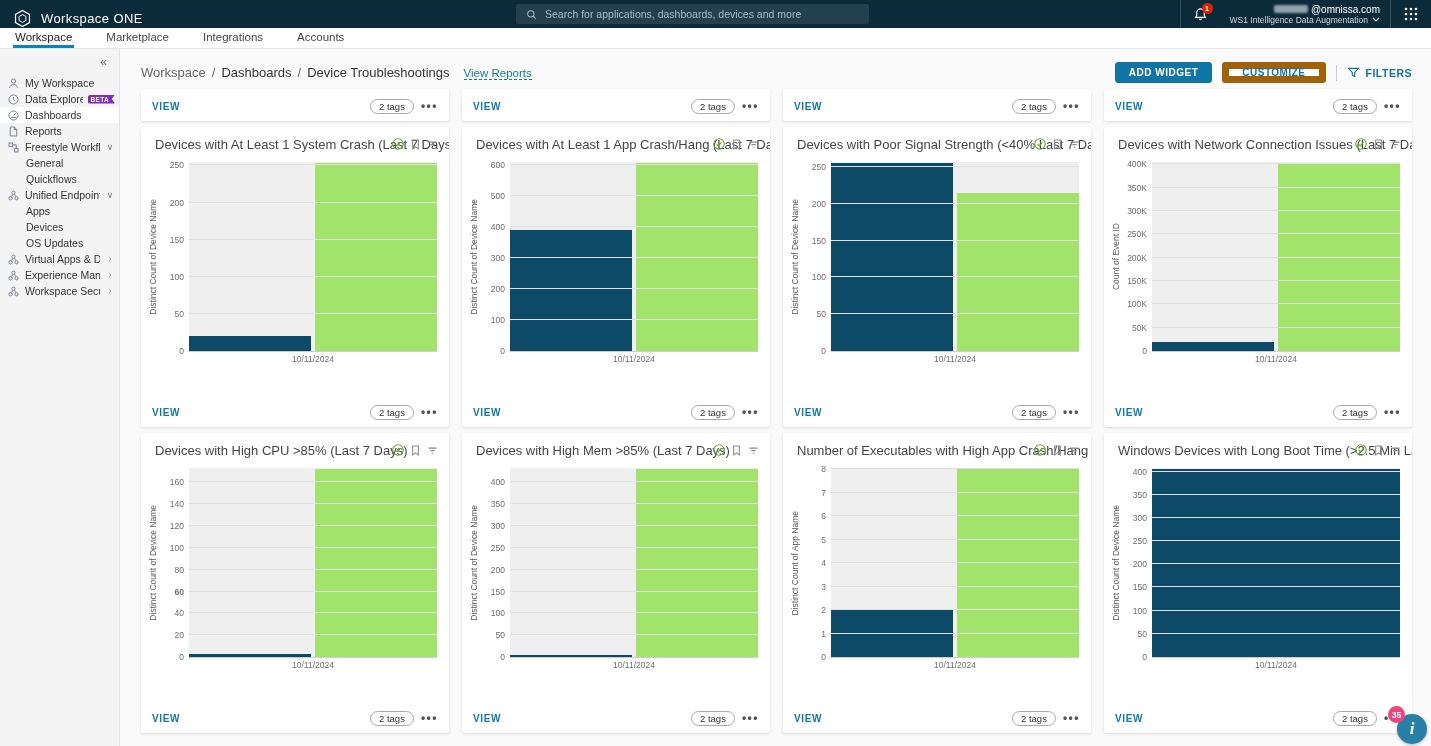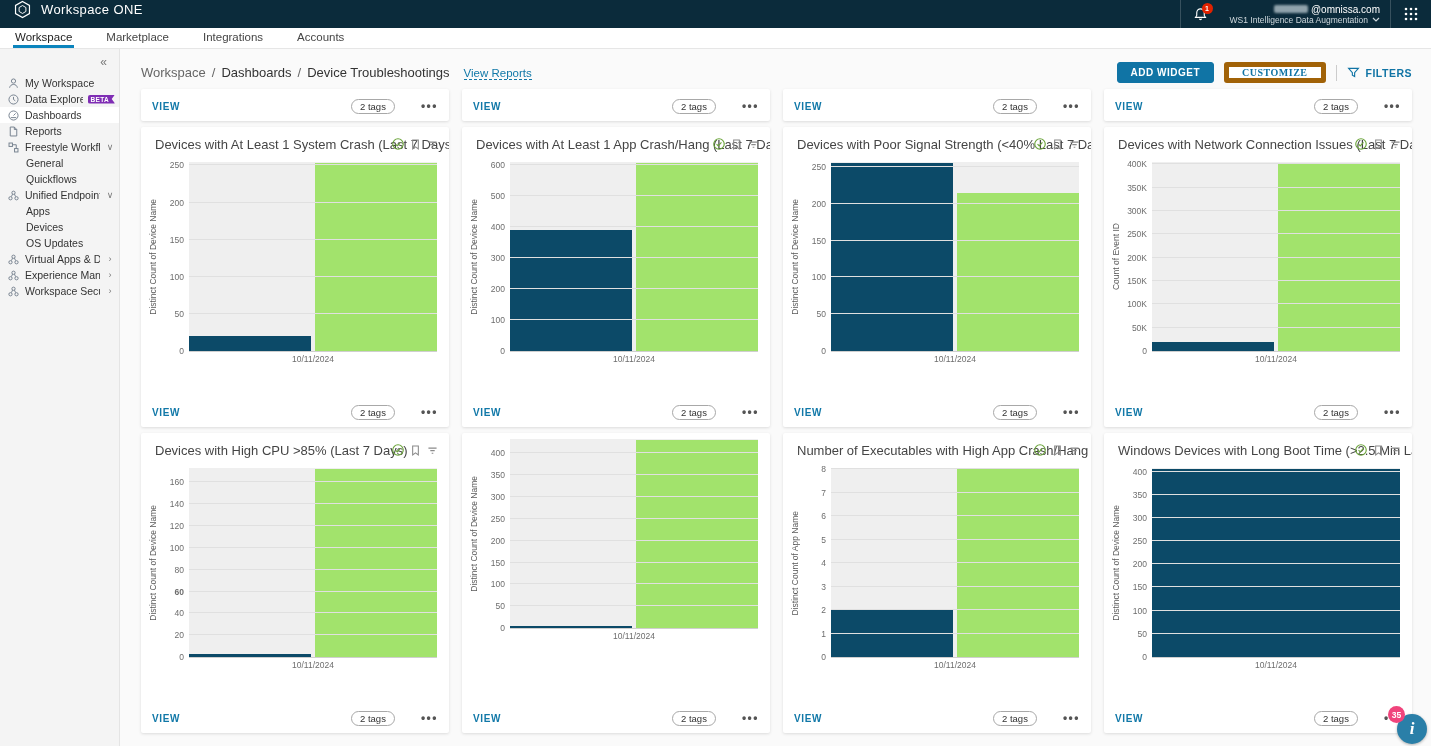--- a/index.html
+++ b/index.html
@@ -1,21 +1,21 @@
 <!DOCTYPE html>
 <html><head>
 <meta charset="utf-8">
 <style>
   * { margin:0; padding:0; box-sizing:border-box; }
   html,body { width:1431px; height:746px; overflow:hidden; background:#fafafa;
     font-family:"Liberation Sans", sans-serif; }
 
   
   .topbar { position:absolute; left:0; top:0; width:1431px; height:28px;
-    background:#0b2b3b; display:flex; align-items:flex-start; color:#fff; z-index:30; }
+    background:#0b2b3b; display:flex; align-items:flex-end; color:#fff; z-index:30; }
   .logo-group { display:flex; align-items:center; gap:9px; padding-left:13px; width:200px; }
   .brand { font-size:13px; letter-spacing:.4px; color:#fff; white-space:nowrap; }
   .topbar-search { position:absolute; left:516px; top:4px; width:353px; height:20px;
     background:#24404f; border-radius:2px; display:flex; align-items:center; gap:8px;
     padding:0 10px; cursor:text; }
   .topbar-search span { font-size:10.5px; color:#a9bcc6; }
   .topbar-right { position:absolute; right:0; top:0; height:28px; display:flex; align-items:center; }
   .bell-wrap { position:relative; padding:0 12px; height:28px; display:flex; align-items:center;
     border-left:1px solid rgba(255,255,255,.18); }
   .bell-badge { position:absolute; top:3px; right:7px; min-width:11px; height:11px;
@@ -56,21 +56,21 @@
   .head-row { display:flex; align-items:center; padding:13px 19px 0 21px; }
   .breadcrumb { font-size:13px; color:#666; display:flex; align-items:baseline; gap:6px; white-space:nowrap; }
   .breadcrumb .crumb-strong { color:#333; font-weight:500; }
   .view-details { font-size:11.5px; color:#1178a8; border-bottom:1px dashed #1178a8;
     margin-left:8px; cursor:pointer; }
   .head-actions { margin-left:auto; display:flex; align-items:center; gap:10px; }
   .btn { height:21px; border-radius:3px; font-size:10px; font-weight:bold; letter-spacing:.5px;
     padding:0 13px; display:flex; align-items:center; cursor:pointer;
     font-family:"Liberation Sans", sans-serif; }
   .btn-solid { background:#1074a5; color:#fff; border:1px solid #1074a5; }
-  .btn-outline { background:#fff; color:#1074a5; border:5px solid #a16207;font-family:Liberation Serif, serif; }
+  .btn-outline { background:#fff; color:#1074a5; border:7px solid #a16207; }
   .vdivider { width:1px; height:16px; background:#ccc; }
   .filters { display:flex; align-items:center; gap:6px; color:#1074a5; font-size:10.5px;
     font-weight:bold; letter-spacing:.5px; cursor:pointer; }
 
   .widget-search { display:flex; align-items:center; gap:8px; margin:10px 0 0 21px; width:312px;
     border-bottom:1px solid #949494; padding-bottom:3px; }
   .widget-search input { border:none; outline:none; background:transparent; font-size:10.5px;
     color:#333; width:100%; font-family:"Liberation Sans", sans-serif; }
   .widget-search input::placeholder { color:#555; }
 
@@ -94,21 +94,21 @@
   .ticks-col { width:30px; position:relative; height:190px; }
   .ytick { position:absolute; right:5px; font-size:8.5px; color:#6d6d6d; transform:translateY(4px); }
   .plot-wrap { flex:1; display:flex; flex-direction:column; }
   .plot { position:relative; height:190px; background:#efefef; border-bottom:1px solid #cfcfcf; }
   .gridline { position:absolute; left:0; right:0; height:1px; background:#e0e0e0; }
   .bars { position:absolute; left:0; right:0; top:0; bottom:0; display:flex;
     align-items:flex-end; gap:4px; }
   .bar { flex:1; min-height:2px; }
   .xlab { height:15px; line-height:15px; text-align:center; font-size:8.5px; color:#6d6d6d; }
   .w-footer { position:absolute; left:0; right:0; bottom:0; height:30px; display:flex;
-    align-items:center; padding:0 11px;gap:19px; }
+    align-items:center; padding:0 11px; }
   .view-link { font-size:10px; font-weight:bold; letter-spacing:.6px; color:#1178a8; cursor:pointer; }
   .tag-pill { margin-left:auto; border:1px solid #a8a8a8; border-radius:9px; font-size:9.5px;
     color:#333; padding:1px 8px; cursor:pointer; }
   .dots { margin-left:7px; color:#555; font-size:12px; font-weight:bold; letter-spacing:1.5px;
     cursor:pointer; line-height:10px; }
 
   
   .float-info { position:absolute; right:4px; bottom:2px; width:30px; height:30px; z-index:40; }
   .info-circle { width:30px; height:30px; border-radius:50%; background:#2a7fa8; color:#fff;
     display:flex; align-items:center; justify-content:center;
@@ -121,20 +121,27 @@
 </head>
 <body>
 
 <header class="topbar">
   <div class="logo-group">
     <svg width="19" height="19" viewBox="0 0 24 24" fill="none" stroke="#ffffff" stroke-width="1.5">
       <polygon points="12,1.8 20.8,6.9 20.8,17.1 12,22.2 3.2,17.1 3.2,6.9"></polygon>
       <polygon points="12,7 16.3,9.5 16.3,14.5 12,17 7.7,14.5 7.7,9.5" stroke-width="1.2"></polygon>
     </svg>
     <span class="brand">Workspace ONE</span>
+  </div>
+  <div class="topbar-search">
+    <svg width="11" height="11" viewBox="0 0 16 16" fill="none" stroke="#a9bcc6" stroke-width="1.5">
+      <circle cx="7" cy="7" r="4.5"></circle>
+        <path d="M10.5 10.5L14 14"></path>
+    </svg>
+    <span>Search for applications, dashboards, devices and more</span>
   </div>
   <div class="topbar-right">
     <div class="bell-wrap">
       <svg width="15" height="15" viewBox="0 0 16 16" fill="none" stroke="#ffffff" stroke-width="1.2">
         <path d="M8 2a4 4 0 0 0-4 4v3L2.7 11h10.6L12 9V6a4 4 0 0 0-4-4z"></path>
         <path d="M6.8 12.6a1.3 1.3 0 0 0 2.4 0"></path>
       </svg>
       <span class="bell-badge">1</span>
     </div>
     <div class="account">
@@ -637,20 +644,21 @@
       </div>
     </div>
     <div class="w-footer">
       <span class="view-link">VIEW</span>
       <span class="tag-pill">2 tags</span>
       <span class="dots">•••</span>
     </div>
   </div>
 
   <div class="card widget">
+    <div class="w-title">Devices with High Mem &gt;85% (Last 7 Days)</div>
     <div class="w-icons">
       <svg width="14" height="14" viewBox="0 0 16 16" fill="none" stroke="#6ba43a" stroke-width="1.3">
         <circle cx="8" cy="8" r="6"></circle>
             <path d="M5.2 8.2l1.9 1.9 3.7-4"></path>
       </svg>
       <svg width="13" height="13" viewBox="0 0 16 16" fill="none" stroke="#8a8a8a" stroke-width="1.3">
         <path d="M4.5 2.5h7v11L8 10.9l-3.5 2.6z"></path>
       </svg>
       <svg width="13" height="13" viewBox="0 0 16 16" fill="none" stroke="#8a8a8a" stroke-width="1.4">
         <path d="M3 5h10M5.3 8.2h5.4M7 11.4h2"></path>

